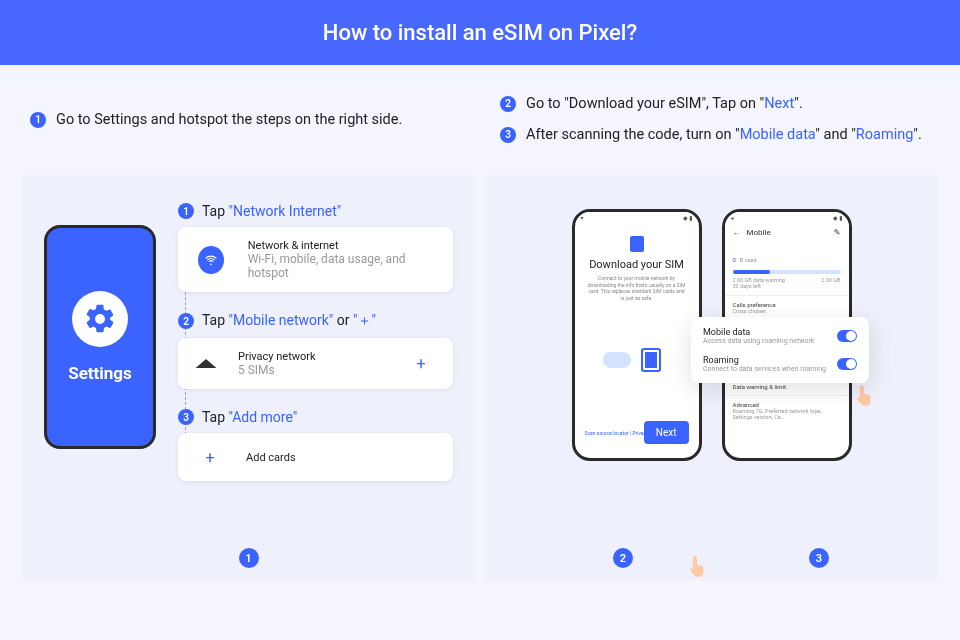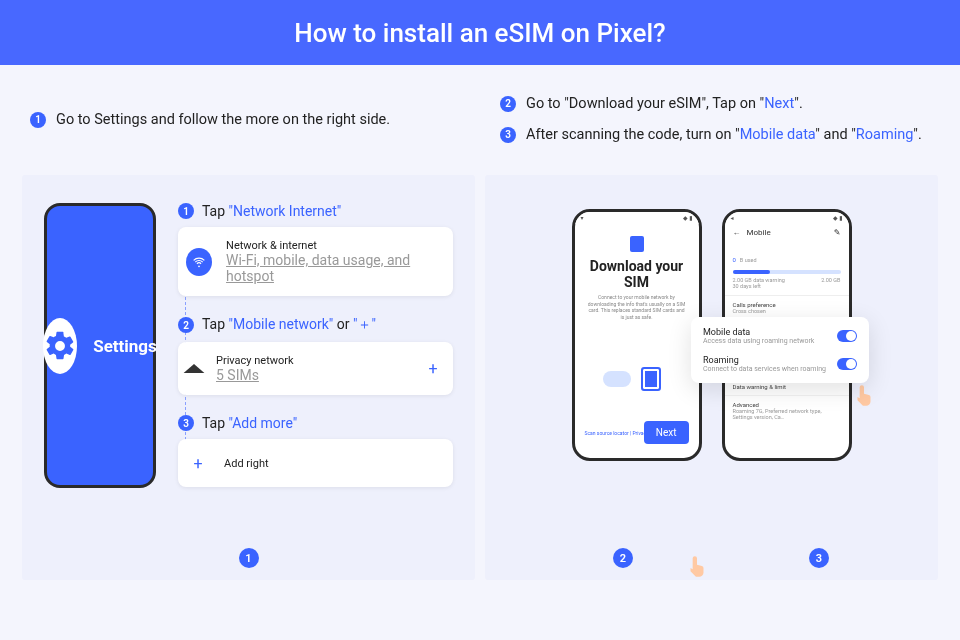--- a/index.html
+++ b/index.html
@@ -12,21 +12,21 @@
   }
   .header {
     background: #4868ff;
     height: 65px;
     display: flex;
     align-items: center;
     justify-content: center;
   }
   .header h1 {
     color: #fff;
-    font-size: 26px;
+    font-size: 22px;
     font-weight: 500;
   }
   .intro {
     width: 100%;
     padding: 30px 30px 18px 30px;
     display: flex;
     gap: 40px;
   }
   .intro-left, .intro-right { flex: 1; }
   .intro-left { padding-top: 16px; }
@@ -60,59 +60,60 @@
     background: #eef0fc;
     border-radius: 3px;
     flex: 1;
     padding: 28px 22px 20px 22px;
     height: 405px;
     position: relative;
   }
   
   .left-inner { display: flex; gap: 22px; height: 100%; }
   .phone-frame {
-    width: 112px; height: 285px;
+    width: 112px; height: 224px;
     border: 3px solid #2a2a2a;
     border-radius: 16px;
     background: #3a63ff;
     display: flex;
-    flex-direction: row;
+    flex-direction: column;
     align-items: center;
     justify-content: center;
     gap: 16px;
+    margin-top: 22px;
     flex: 0 0 112px;
   }
   .gear-circle {
     width: 56px; height: 56px;
     background: #fff;
     border-radius: 50%;
     display: flex; align-items: center; justify-content: center;
   }
   .gear-icon-svg { width: 34px; height: 34px; fill: #3a63ff; }
   .settings-word { color: #fff; font-weight: 700; font-size: 17px; }
   .steps-col { flex: 1; position: relative; }
   .step-block { margin-bottom: 20px; position: relative; }
   .step-line {
     display: flex; align-items: center; gap: 8px;
     font-size: 14px; margin-bottom: 8px;
   }
   .card {
     background: #fff;
     border-radius: 8px;
     box-shadow: 0 1px 4px rgba(0,0,0,.08);
-    padding: 12px 8px;
+    padding: 12px 20px;
     display: flex; align-items: center;
-    gap: 14px;
+    gap: 24px;
   }
   .wifi-circle {
     width: 28px; height: 28px; border-radius: 50%;
     background: #3a63ff; display:flex; align-items:center; justify-content:center;
   }
   .card-title { font-size: 11px; color:#222; }
-  .card-sub { font-size: 14px; color:#999;text-decoration:underline; }
+  .card-sub { font-size: 12px; color:#999; }
   .tri { width:0;height:0;border-left:8px solid transparent;border-right:8px solid transparent;border-bottom:9px solid #333; transform: scaleX(1.3); }
   .plus-badge {
     width: 24px; height: 24px; border-radius: 6px;
     color: #3a63ff; font-size: 16px; font-weight: 400;
     display:flex;align-items:center;justify-content:center;
     margin-left:auto;
   }
   .dashed-line {
     position: absolute;
     left: 7px; top: 34px; bottom: 110px;
@@ -134,21 +135,21 @@
     border: 3px solid #2a2a2a;
     border-radius: 18px;
     background: #fff;
     overflow: hidden;
     position: relative;
     margin-top: 6px;
   }
   .mp-status { height: 12px; background: #fff; font-size:6px; color:#555; padding:2px 6px; display:flex; justify-content: space-between;}
   .mp-inner { padding: 6px 8px; text-align:center; }
   .mp-sim { width:14px;height:16px;background:#3a63ff;margin: 6px auto 6px;border-radius:2px;}
-  .mp-title { font-size: 14px; font-weight:700; margin-bottom:4px;}
+  .mp-title { font-size: 11px; font-weight:400; margin-bottom:4px;}
   .mp-desc { font-size: 5px; color:#888; line-height: 1.3; padding: 0 4px;}
   .mp-illus { height: 50px; margin: 28px 10px 18px; position:relative; display:flex;align-items:center;justify-content:center;}
   .cloud { width:28px;height:16px;background:#d5e2ff;border-radius:10px;position:absolute;left:18px; }
   .docicon { width:20px;height:24px;background:#3a63ff;border-radius:3px;border:2px solid #3a63ff; box-shadow:0 0 0 2px #fff inset; position:absolute; right:28px;}
   .mp-foot { font-size:5px;color:#3a63ff;position:absolute;bottom:22px;left:10px;}
   .next-btn {
     position:absolute; bottom:14px; right:10px;
     background:#3a63ff; color:#fff;
     font-size:10px; padding: 6px 12px; border-radius:4px;
   }
@@ -192,21 +193,21 @@
 <body>
 
 <div class="header">
   <h1>How to install an eSIM on Pixel?</h1>
 </div>
 
 <div class="intro">
   <div class="intro-left">
     <div class="intro-row">
       <span class="num">1</span>
-      <span>Go to Settings and follow the more on the right side.</span>
+      <span>Go to Settings and hotspot the steps on the right side.</span>
     </div>
   </div>
   <div class="intro-right">
     <div class="intro-row">
       <span class="num">2</span>
       <span>
         <span>Go to "Download your eSIM", Tap on "</span><span class="hl">Next</span><span>".</span>
       </span>
     </div>
     <div class="intro-row">
@@ -269,21 +270,21 @@
           </div>
         </div>
 
         <div class="step-block">
           <div class="step-line">
             <span class="num">3</span>
             <span><span>Tap </span><span class="hl">"Add more"</span></span>
           </div>
           <div class="card">
             <div class="plus-badge" style="margin:0">+</div>
-            <div class="card-title">Add right</div>
+            <div class="card-title">Add cards</div>
           </div>
         </div>
       </div>
     </div>
     <div class="big-num left-big">1</div>
   </div>
 
   <div class="panel">
     <div class="right-inner">
 

